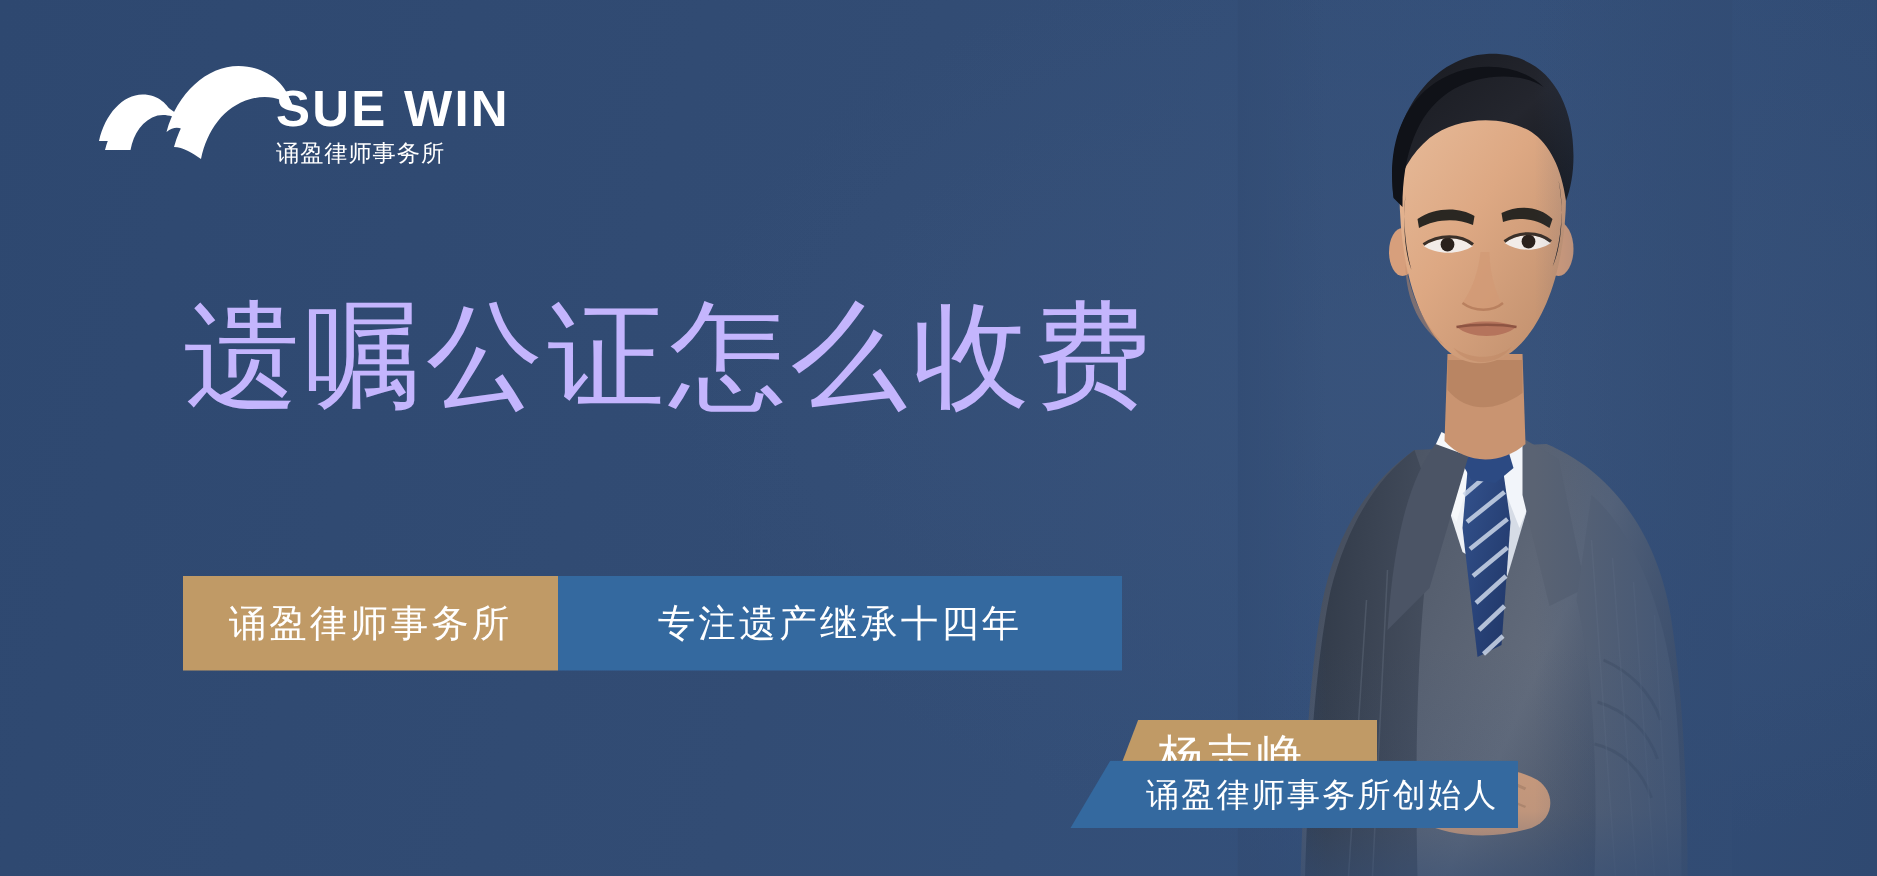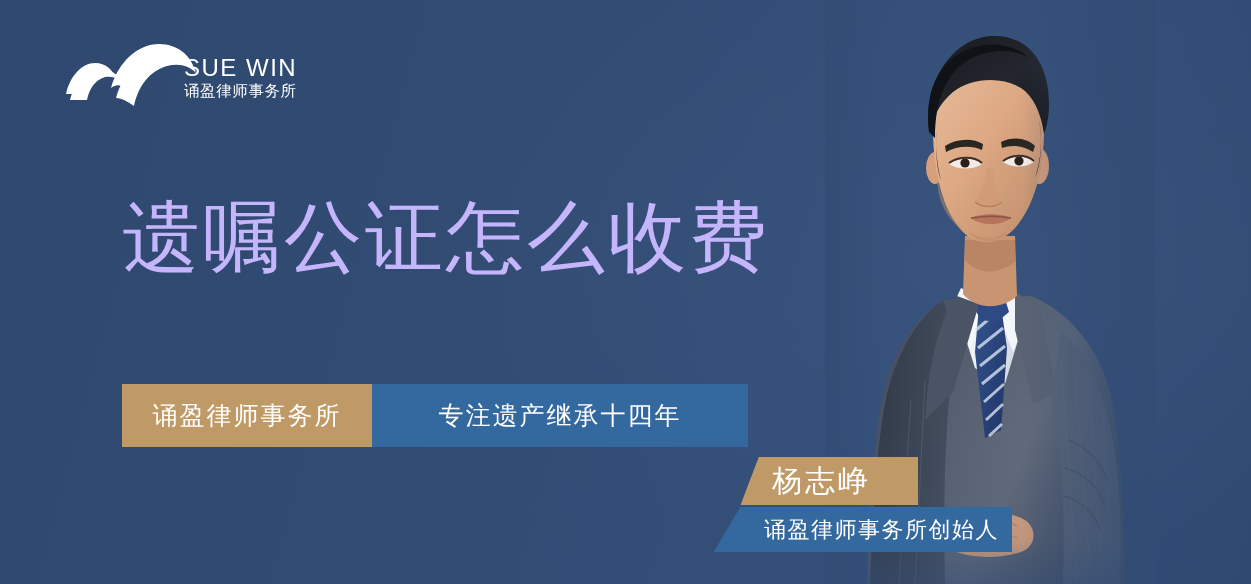--- a/index.html
+++ b/index.html
@@ -48,24 +48,24 @@
     height: 72px;
   }
   .logo-text {
     position: absolute;
     left: 120px;
     top: 22px;
     width: 160px;
   }
   .logo-en {
     color: #ffffff;
-    font-size: 24px;
+    font-size: 34px;
     letter-spacing: 1.5px;
     line-height: 1.02;
-    font-weight: 400;
+    font-weight: 700;
     white-space: nowrap;
     font-family: "Liberation Sans", sans-serif;
   }
   .logo-cn {
     color: #ffffff;
     font-size: 15.5px;
     letter-spacing: 0.6px;
     line-height: 1.2;
     margin-top: 2px;
     white-space: nowrap;
@@ -129,21 +129,21 @@
   .nameplate-blue {
     position: absolute;
     display: flex;
     align-items: center;
     color: #ffffff;
     white-space: nowrap;
     font-family: "DejaVu Sans", sans-serif;
   }
   .nameplate-gold {
     left: 730px;
-    top: 457px;
+    top: 480px;
     width: 188px;
     height: 48px;
     background: #c09a66;
     clip-path: polygon(5.6% 100%, 15.3% 0%, 100% 0%, 100% 100%);
     padding-left: 42px;
     box-sizing: border-box;
     font-size: 30px;
     letter-spacing: 3px;
   }
   .nameplate-blue {

